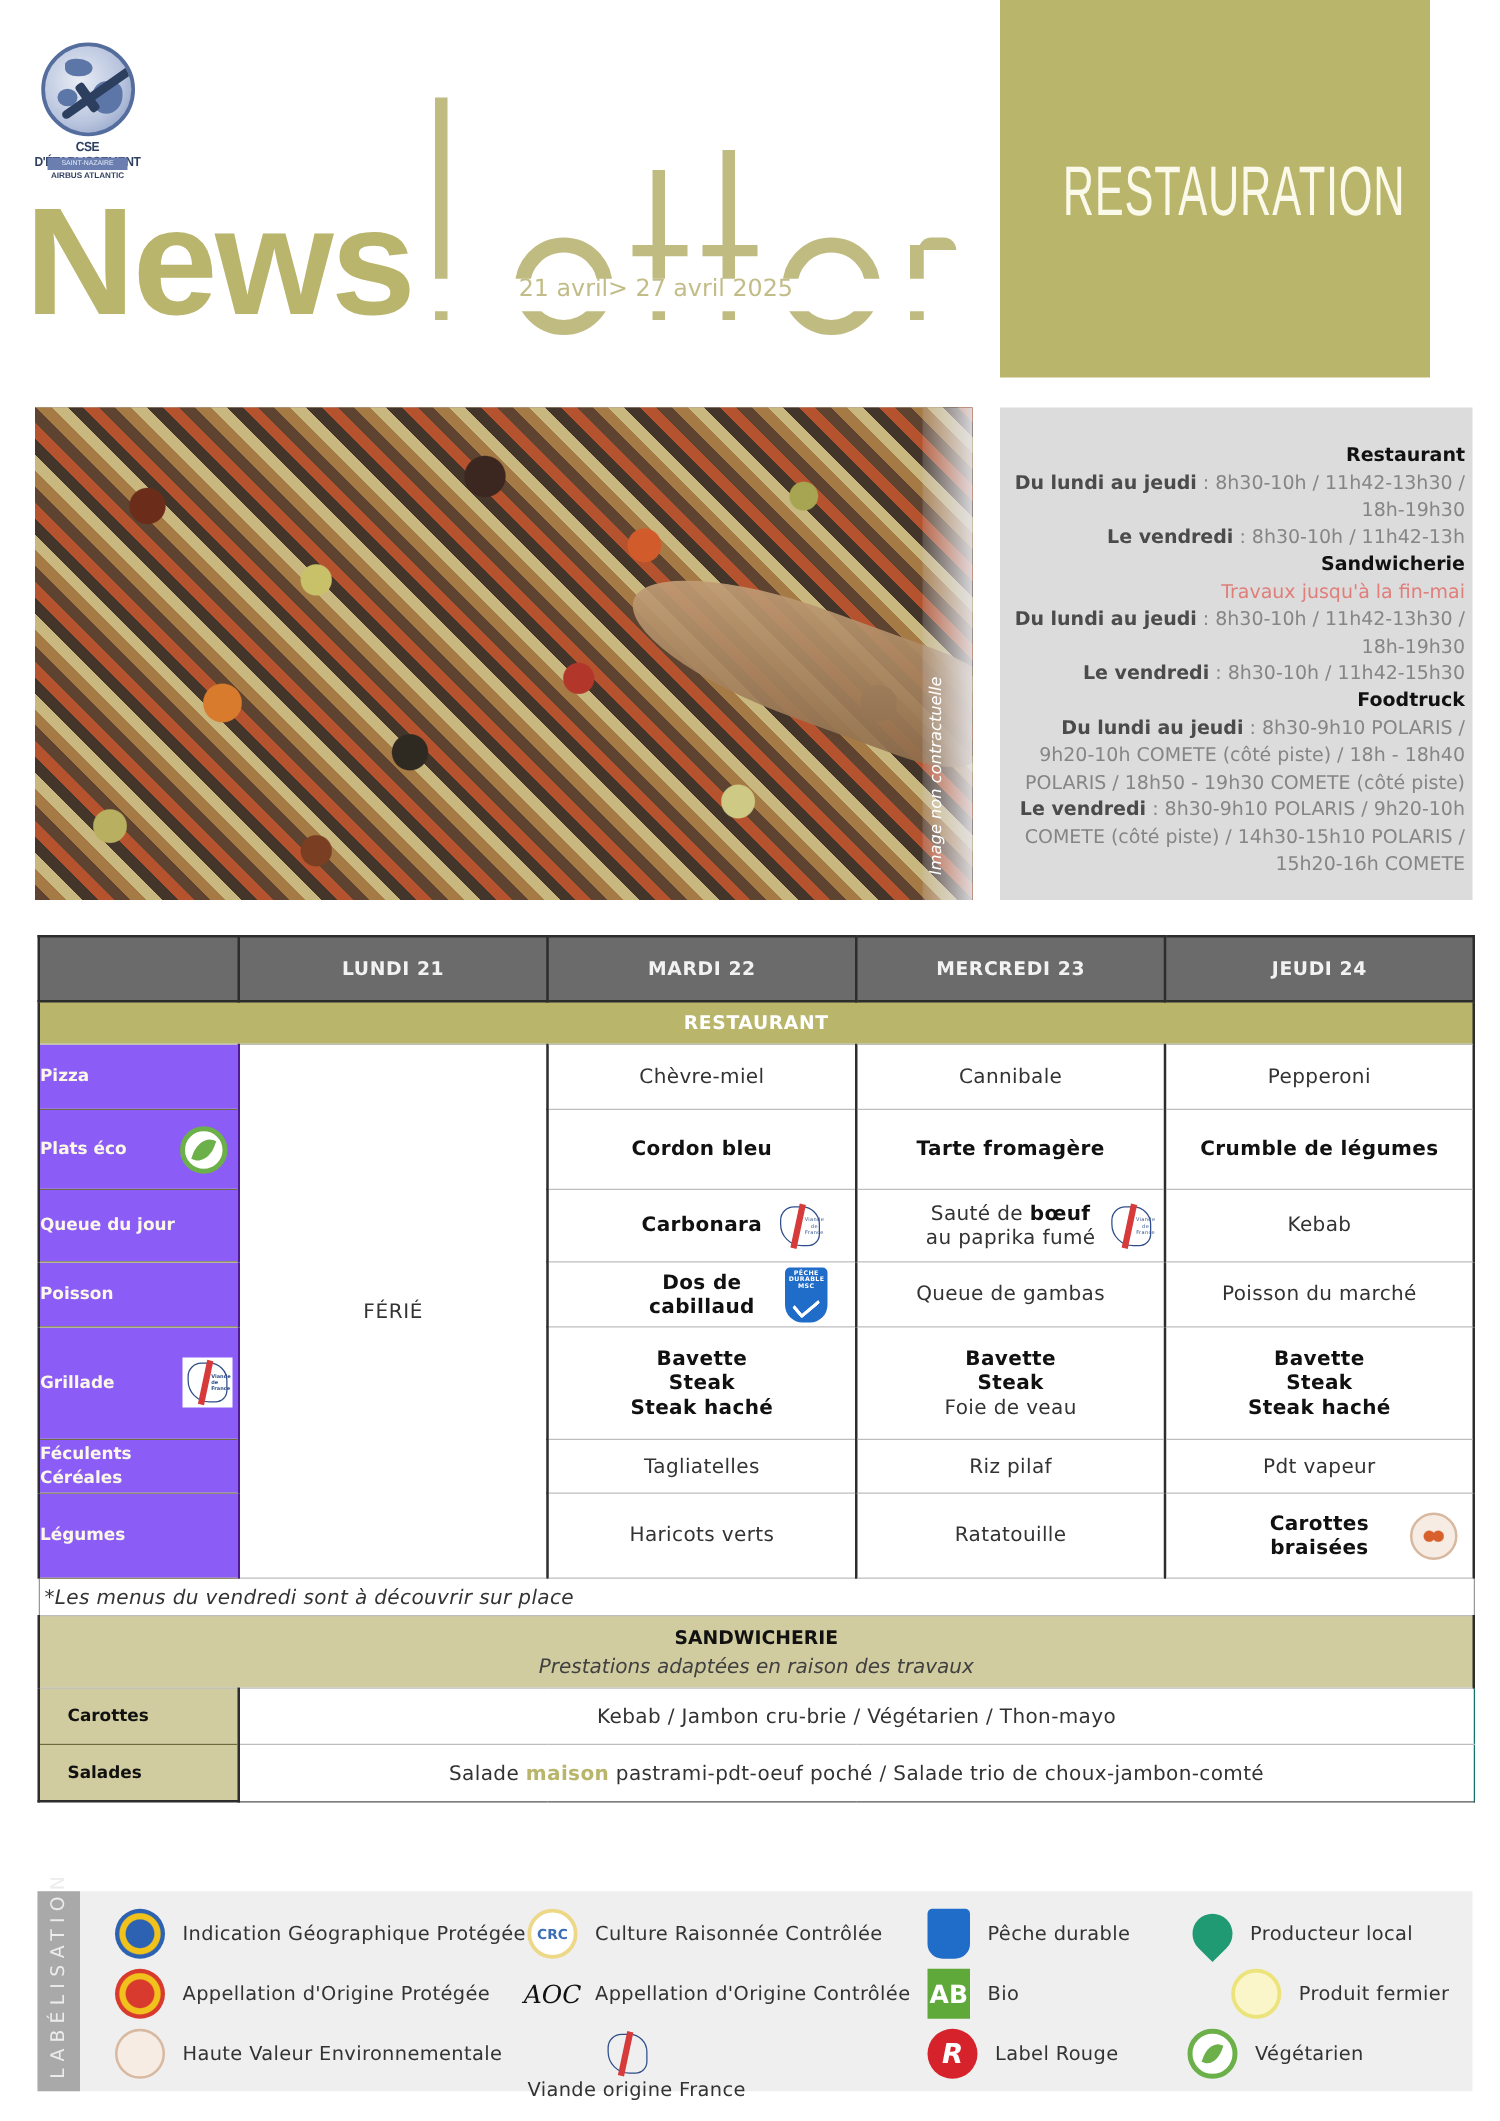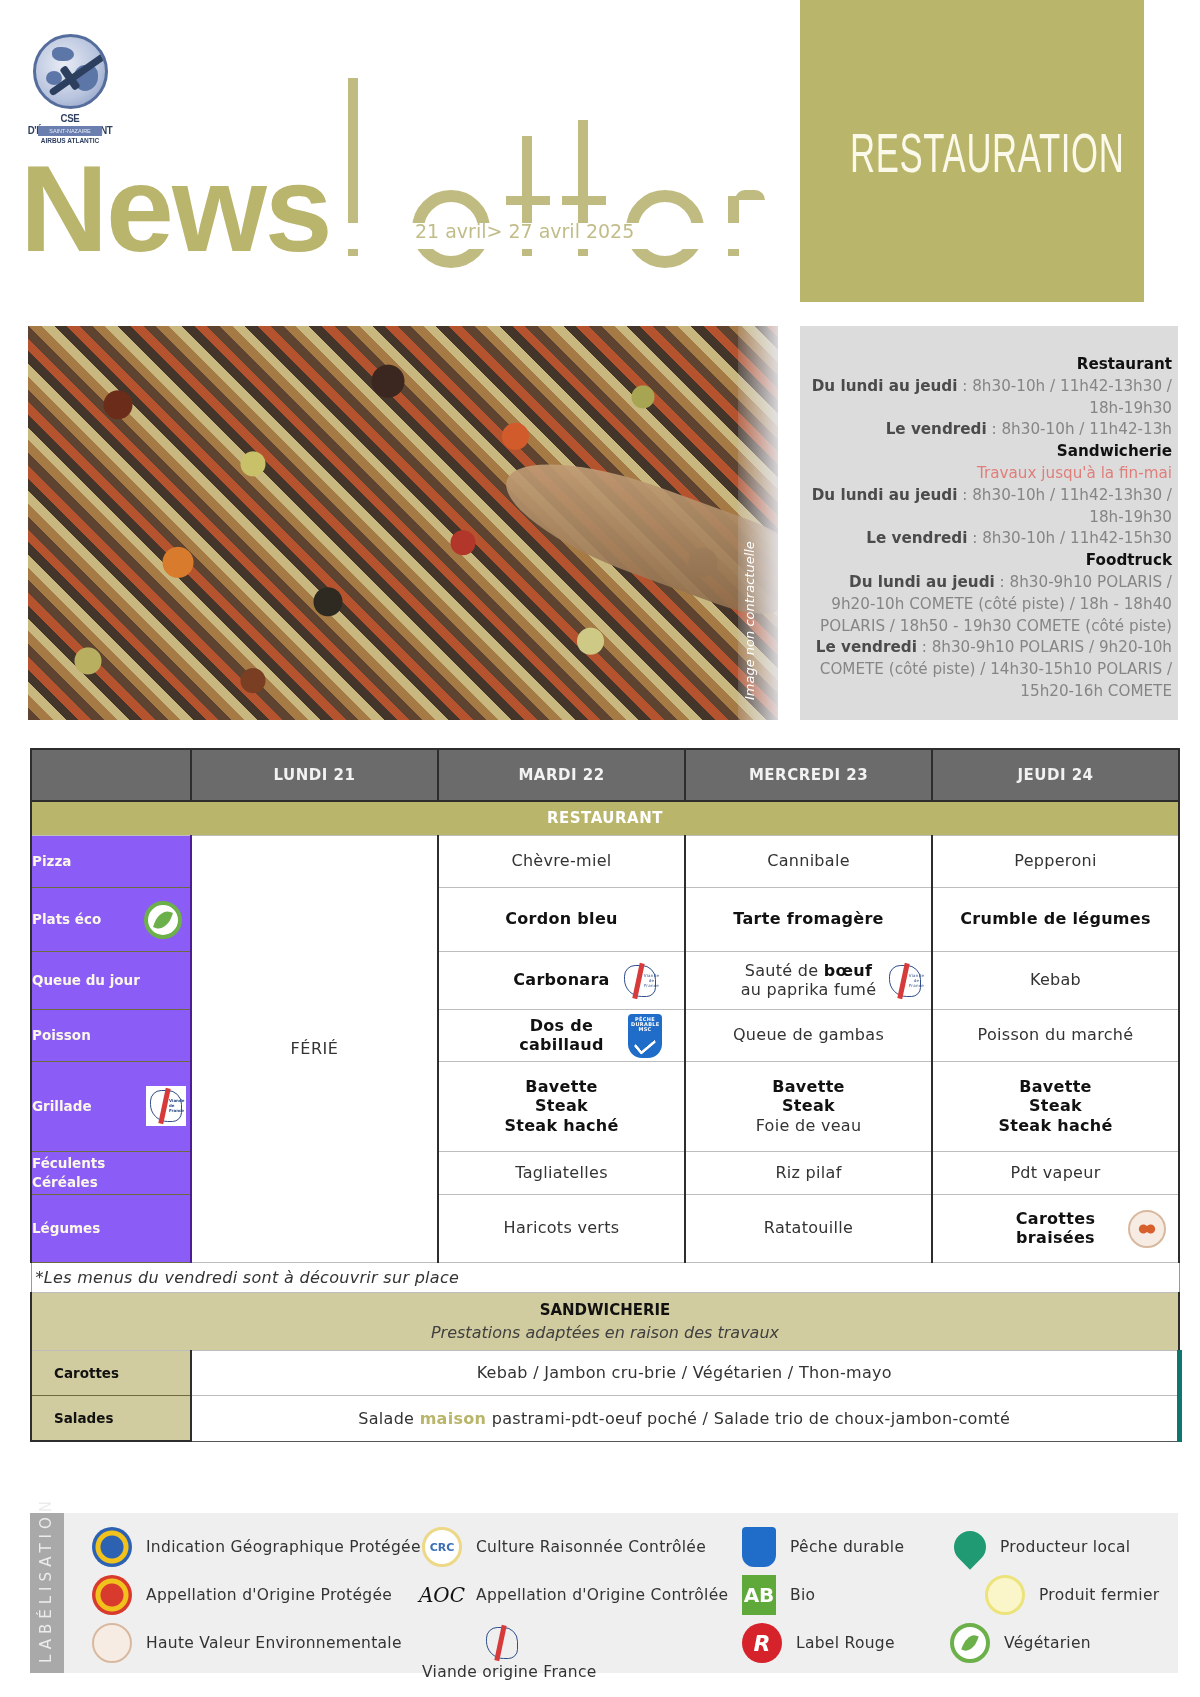--- a/index.html
+++ b/index.html
@@ -67,21 +67,21 @@
   .menu .section-row td { background: #b9b56b; color: #fff; font-weight: bold; font-size: 15px; height: 34px; border-left: 2px solid #2d2d2d; border-right: 2px solid #2d2d2d; letter-spacing: 0.5px; }
   .menu td.rowlabel { background: #8b5cf6; color: #fbf8e9; font-weight: bold; font-size: 13.5px; text-align: left; border-left: 2px solid #2d2d2d; border-right: 2px solid #4c1d95; border-bottom: 1.5px solid #6c6b40; position: relative; }
   .menu td.dish { font-family: "DejaVu Sans", sans-serif; font-size: 16px; color: #333; border-right: 2px solid #2d2d2d; letter-spacing: 0.3px; line-height: 19.5px; position: relative; }
   .menu td.dish b { color: #111; }
   .menu td.ferie { font-size: 16px; color: #333; border-right: 2px solid #2d2d2d; letter-spacing: 0.5px; }
   .menu td.note { text-align: left; font-style: italic; font-size: 16px; color: #333; padding-left: 4px; height: 30px; border-left: 1px solid #999; border-right: 1px solid #999; letter-spacing: 0.3px; }
   .menu .sw-section td { background: #d1cc9f; height: 58px; border-left: 2px solid #2d2d2d; border-right: 2px solid #2d2d2d; border-top: 1.5px solid #6c6b40; }
   .menu .sw-section .sw-title { font-weight: bold; font-size: 15px; color: #111; display: block; }
   .menu .sw-section .sw-sub { font-style: italic; font-size: 16px; color: #404040; display: block; margin-top: 4px; }
   .menu td.swlabel { background: #d1cc9f; color: #111; font-weight: bold; font-size: 13.5px; text-align: left; padding-left: 22px; border-left: 2px solid #2d2d2d; border-right: 2px solid #2d2d2d; border-bottom: 1.5px solid #6c6b40; }
-  .menu td.swdish { font-size: 16px; color: #333; letter-spacing: 0.3px; border-right: 5px solid #0f766e; }
+  .menu td.swdish { font-size: 16px; color: #333; letter-spacing: 0.3px; border-right: 1px solid #0f766e; }
   .menu td.swdish .hl { color: #b9b56b; font-weight: bold; }
 
   .badge { position: absolute; width: 38px; height: 38px; }
   .badge-eco { width: 38px; height: 38px; border-radius: 50%; background: #fff; border: 4px solid #6cb04a; display: flex; align-items: center; justify-content: center; }
   .badge-eco .leaf { width: 14px; height: 20px; background: #6cb04a; border-radius: 80% 0 80% 0; transform: rotate(20deg); }
   .badge-vf { width: 40px; height: 40px; background: #fff; }
   .badge-vf .map { position: absolute; left: 4px; top: 4px; width: 32px; height: 32px; border: 1.5px solid #2e4d8a; border-radius: 35% 45% 30% 55%; }
   .badge-vf .bar { position: absolute; left: 16px; top: 2px; width: 5px; height: 36px; background: #d63a3a; transform: rotate(12deg); }
   .badge-vf .txt { position: absolute; left: 23px; top: 12px; font-size: 4px; color: #2e4d8a; line-height: 5px; }
   .badge-msc { width: 34px; height: 44px; background: #1f6cc9; border-radius: 4px 4px 14px 14px; color: #fff; font-size: 5px; font-weight: bold; padding: 3px; line-height: 5px; }

